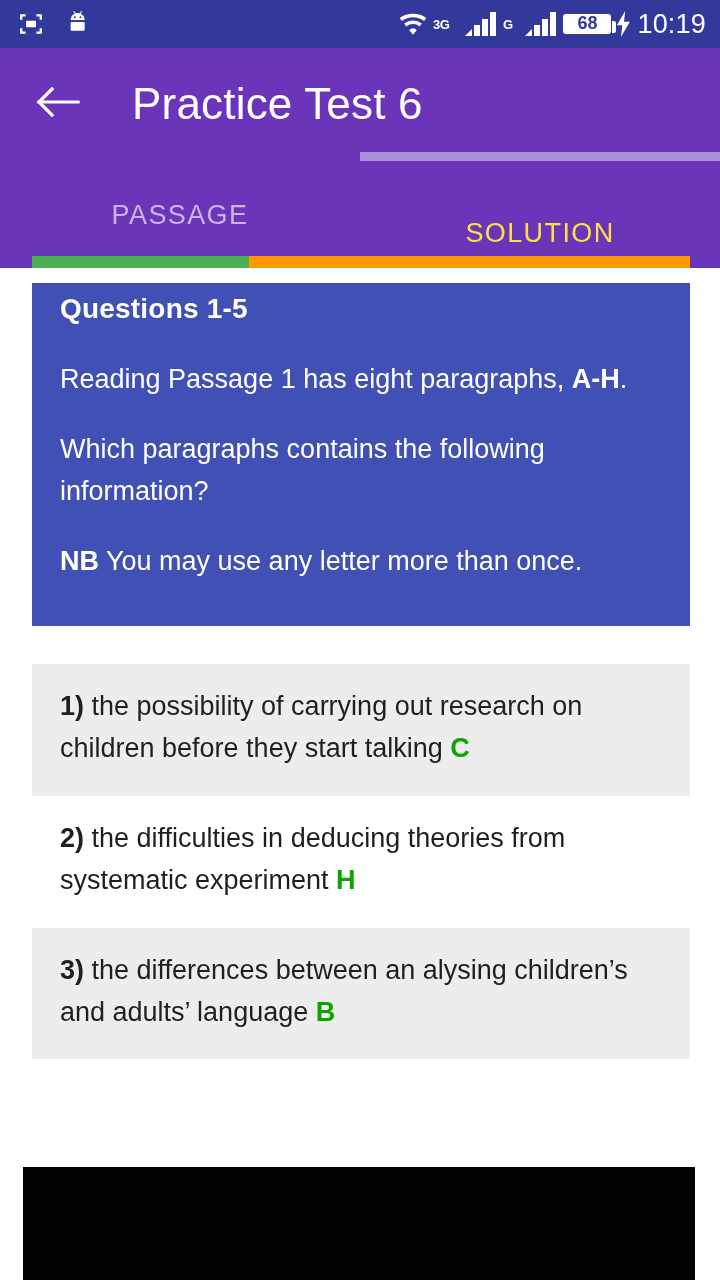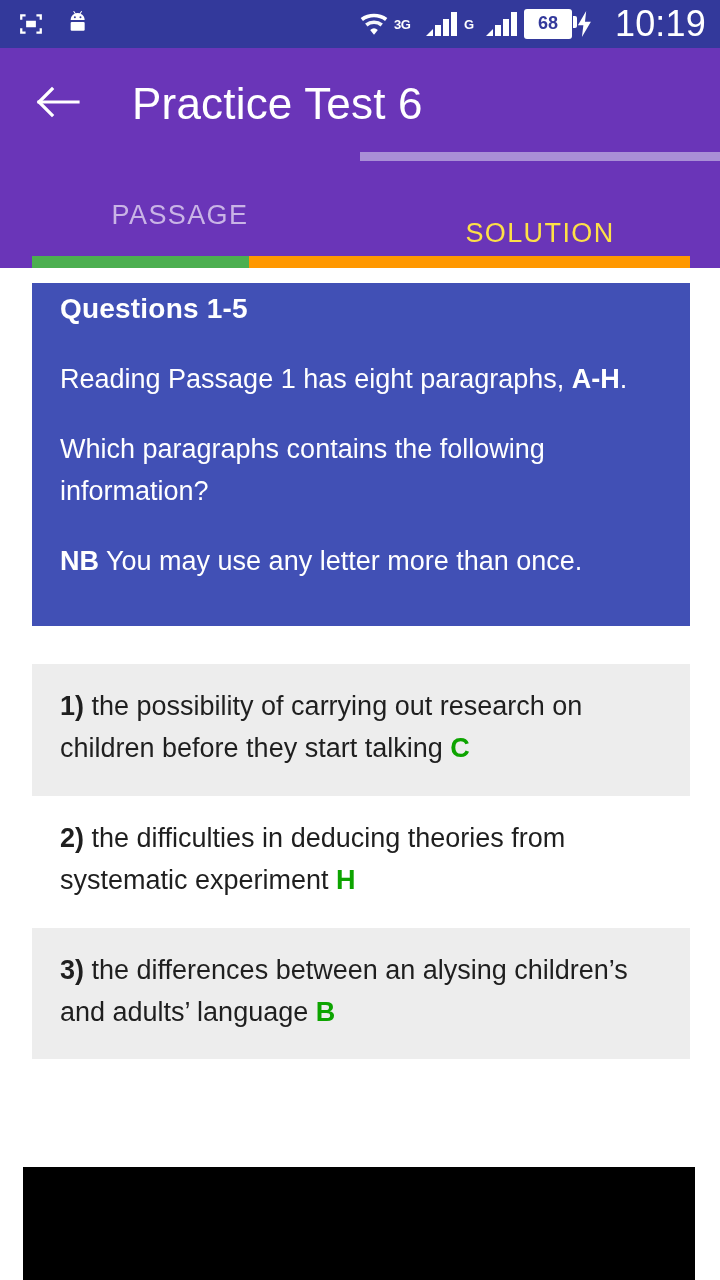--- a/index.html
+++ b/index.html
@@ -12,28 +12,28 @@
   .screen { position: relative; width: 720px; height: 1280px; background:#fff; }
 
   
   .statusbar {
     height: 48px; background: #33399B;
     display: flex; align-items: center;
     padding: 0 14px 0 18px; color: #fff;
   }
   .sb-left { display:flex; align-items:center; gap: 22px; }
   .sb-right { margin-left:auto; display:flex; align-items:center; gap: 5px; }
-  .sb-clock { font-size: 36px; letter-spacing: .2px; margin-left: 17px; }
+  .sb-clock { font-size: 27px; letter-spacing: .2px; margin-left: 0; }
 
   .ic { display:inline-block; }
   .ic svg { display:block; }
 
   .battery {
     position: relative; display:flex; align-items:center; justify-content:center;
-    width: 48px; height: 30px; background:#fff; border-radius:3px;
+    width: 48px; height: 20px; background:#fff; border-radius:3px;
     color:#33399B; font-size: 18px; font-weight: 700;
   }
   .battery::after{
     content:""; position:absolute; right:-5px; top:7px;
     width:4px; height:12px; background:#fff; border-radius:0 2px 2px 0;
   }
   .battery span { transform: translateY(-1px); }
 
   
   .appbar {

